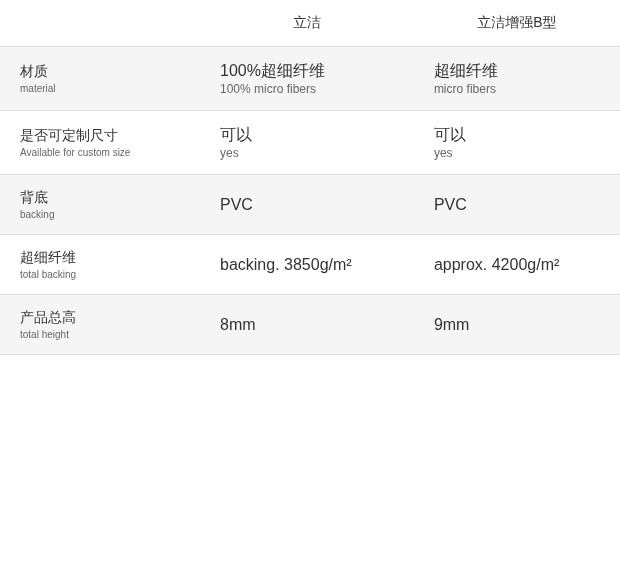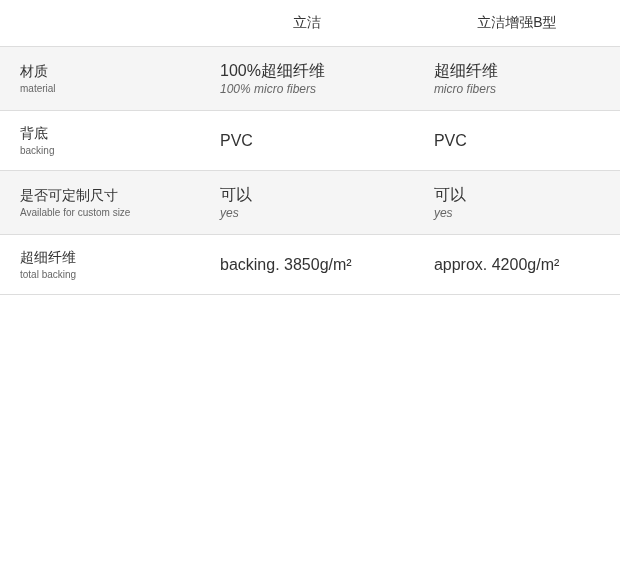--- a/index.html
+++ b/index.html
@@ -61,21 +61,20 @@
     }
     .cell-zh {
       font-size: 16px;
       color: #333;
       display: block;
     }
     .cell-en {
       font-size: 12px;
       color: #666;
       display: block;
-      font-style: italic;
     }
     td:not(:first-child) {
       text-align: left;
     }
   </style>
 </head>
 <body>
 
 <div class="table-container">
   <table>
@@ -96,51 +95,63 @@
             <span class="cell-zh">100%超细纤维</span>
             <span class="cell-en">100% micro fibers</span>
           </td>
           <td>
             <span class="cell-zh">超细纤维</span>
             <span class="cell-en">micro fibers</span>
           </td>
         </tr>
         <tr>
           <td>
-            <span class="zh-label">背底</span>
-            <span class="en-label">backing</span>
-          </td>
-          <td>
-            <span class="cell-zh">PVC</span>
-          </td>
-          <td>
-            <span class="cell-zh">PVC</span>
-          </td>
-        </tr>
-        <tr>
-          <td>
             <span class="zh-label">是否可定制尺寸</span>
             <span class="en-label">Available for custom size</span>
           </td>
           <td>
             <span class="cell-zh">可以</span>
             <span class="cell-en">yes</span>
           </td>
           <td>
             <span class="cell-zh">可以</span>
             <span class="cell-en">yes</span>
           </td>
         </tr>
         <tr>
           <td>
+            <span class="zh-label">背底</span>
+            <span class="en-label">backing</span>
+          </td>
+          <td>
+            <span class="cell-zh">PVC</span>
+          </td>
+          <td>
+            <span class="cell-zh">PVC</span>
+          </td>
+        </tr>
+        <tr>
+          <td>
             <span class="zh-label">超细纤维</span>
             <span class="en-label">total backing</span>
           </td>
           <td>
             <span class="cell-zh">backing. 3850g/m²</span>
           </td>
           <td>
             <span class="cell-zh">approx. 4200g/m²</span>
           </td>
         </tr>
+        <tr>
+          <td>
+            <span class="zh-label">产品总高</span>
+            <span class="en-label">total height</span>
+          </td>
+          <td>
+            <span class="cell-zh">8mm</span>
+          </td>
+          <td>
+            <span class="cell-zh">9mm</span>
+          </td>
+        </tr>
       </tbody>
   </table>
 </div>
 
 </body></html>

